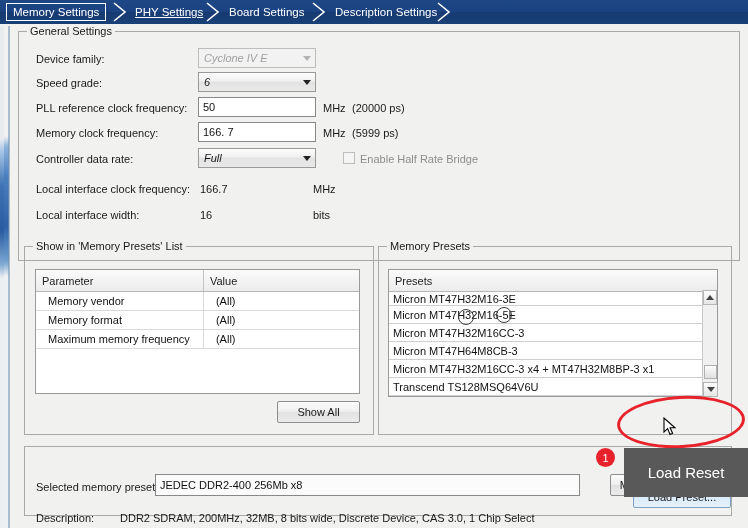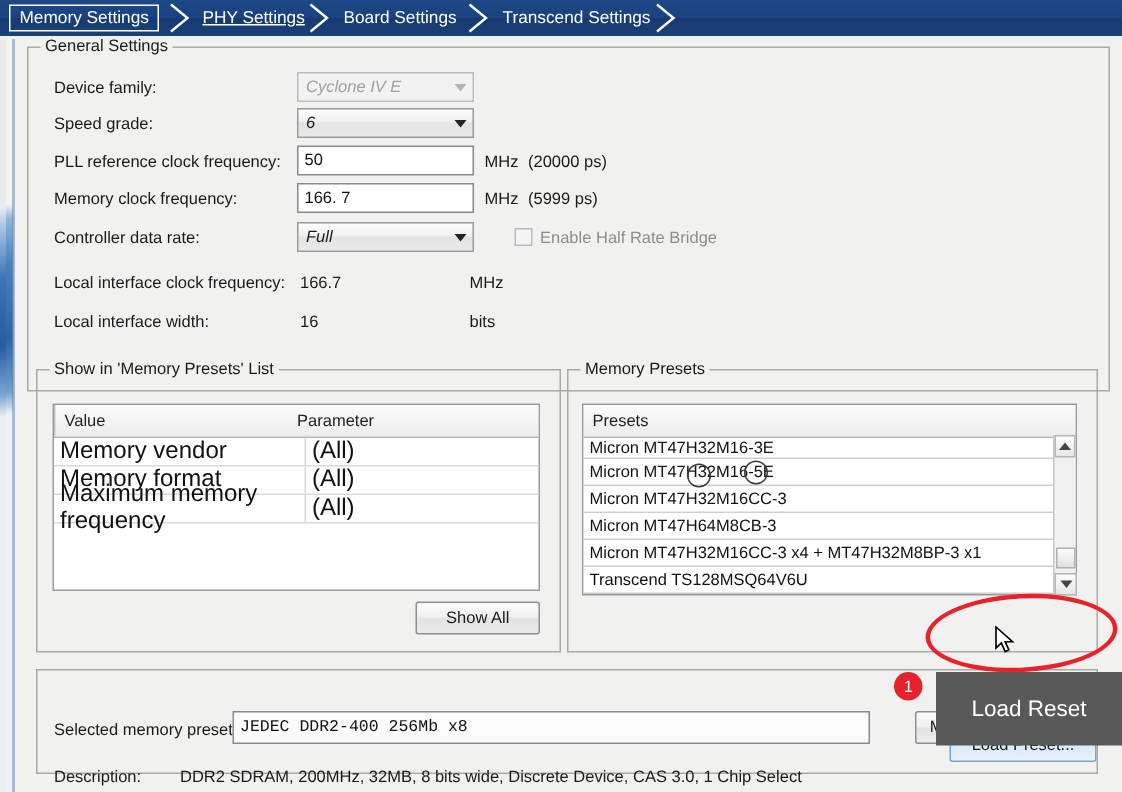--- a/index.html
+++ b/index.html
@@ -60,21 +60,21 @@
   
   .cbox{position:absolute;width:12px;height:12px;border:1px solid #bdbdbd;background:#f4f4f4;box-sizing:border-box;}
 
   
   .tbl{position:absolute;border:1px solid #9a9a9a;background:#ffffff;box-sizing:border-box;overflow:hidden;}
   .thead{display:flex;height:21px;background:linear-gradient(to bottom,#fbfbfb,#ececec);
     border-bottom:1px solid #b6b6b6;}
   .th{font-size:11px;color:#222;display:flex;align-items:center;padding-left:6px;box-sizing:border-box;}
   .th.sep{border-left:1px solid #c4c4c4;}
   .trow{display:flex;height:19px;border-bottom:1px solid #d9d9d9;box-sizing:border-box;}
-  .td{font-size:16px;color:#111;display:flex;align-items:center;padding-left:4px;box-sizing:border-box;}
+  .td{font-size:11px;color:#111;display:flex;align-items:center;padding-left:12px;box-sizing:border-box;}
   .td.sep{border-left:1px solid #d9d9d9;}
 
   
   .lrow{display:flex;height:18px;border-bottom:1px solid #cfcfcf;align-items:center;
     padding-left:4px;font-size:11px;color:#111;box-sizing:border-box;background:#fff;}
 
   
   .vsb{position:absolute;width:15px;background:#f0f0f0;border-left:1px solid #c8c8c8;box-sizing:border-box;}
   .sbbtn{height:15px;background:linear-gradient(to bottom,#fdfdfd,#e6e6e6);border:1px solid #b5b5b5;
     box-sizing:border-box;display:flex;align-items:center;justify-content:center;}
@@ -129,21 +129,21 @@
   </div>
   <div class="tab" style="left:227px;">
     <span class="lbl">Board Settings</span>
   </div>
   <div class="chev" style="left:311px;">
     <svg width="18" height="20" viewBox="0 0 18 20">
         <path d="M2 1 L13 10 L2 19" fill="none" stroke="#ffffff" stroke-width="1.6"></path>
       </svg>
   </div>
   <div class="tab" style="left:333px;">
-    <span class="lbl">Transcend Settings</span>
+    <span class="lbl">Description Settings</span>
   </div>
   <div class="chev" style="left:436px;">
     <svg width="18" height="20" viewBox="0 0 18 20">
         <path d="M2 1 L13 10 L2 19" fill="none" stroke="#ffffff" stroke-width="1.6"></path>
       </svg>
   </div>
 </div>
 <div id="tabbar-bottomline"></div>
 
 <div id="page">
@@ -199,22 +199,22 @@
   <span class="plain" style="left:26px;top:183px;">Local interface width:</span>
   <span class="plain" style="left:190px;top:183px;">16</span>
   <span class="unit" style="left:303px;top:183px;">bits</span>
 
   <div class="group" style="left:14px;top:220px;width:348px;height:187px;">
     <span class="gtitle">Show in 'Memory Presets' List</span>
   </div>
 
   <div class="tbl" style="left:25px;top:243px;width:325px;height:125px;">
     <div class="thead">
+      <div class="th" style="width:168px;">Parameter</div>
       <div class="th sep" style="width:157px;">Value</div>
-      <div class="th" style="width:168px;">Parameter</div>
     </div>
     <div class="trow">
       <div class="td" style="width:168px;">Memory vendor</div>
       <div class="td sep" style="width:157px;">(All)</div>
     </div>
     <div class="trow">
       <div class="td" style="width:168px;">Memory format</div>
       <div class="td sep" style="width:157px;">(All)</div>
     </div>
     <div class="trow">
@@ -256,21 +256,21 @@
   <div class="circ-art" style="left:448px;top:283px;"></div>
   <div class="circ-art" style="left:486px;top:281px;"></div>
 
   <div class="btn hot" style="left:623px;top:432px;width:98px;margin-top:28px;">
     <span>Load Preset...</span>
   </div>
 
   <div class="group" style="left:14px;top:420px;width:706px;height:68px;"></div>
 
   <span class="plain" style="left:26px;top:455px;">Selected memory preset:</span>
-  <div class="tinput" style="left:145px;top:448px;width:425px;height:22px;background:#fbfbfb;font-family:Liberation Mono, monospace;">
+  <div class="tinput" style="left:145px;top:448px;width:425px;height:22px;background:#fbfbfb;">
     <span>JEDEC DDR2-400 256Mb x8</span>
   </div>
   <div class="btn" style="left:600px;top:448px;width:120px;">
     <span>Modify parameters...</span>
   </div>
 
   <span class="plain" style="left:26px;top:486px;">Description:</span>
   <span class="plain" style="left:110px;top:486px;">DDR2 SDRAM, 200MHz, 32MB, 8 bits wide, Discrete Device, CAS 3.0, 1 Chip Select</span>
 
 </div>

